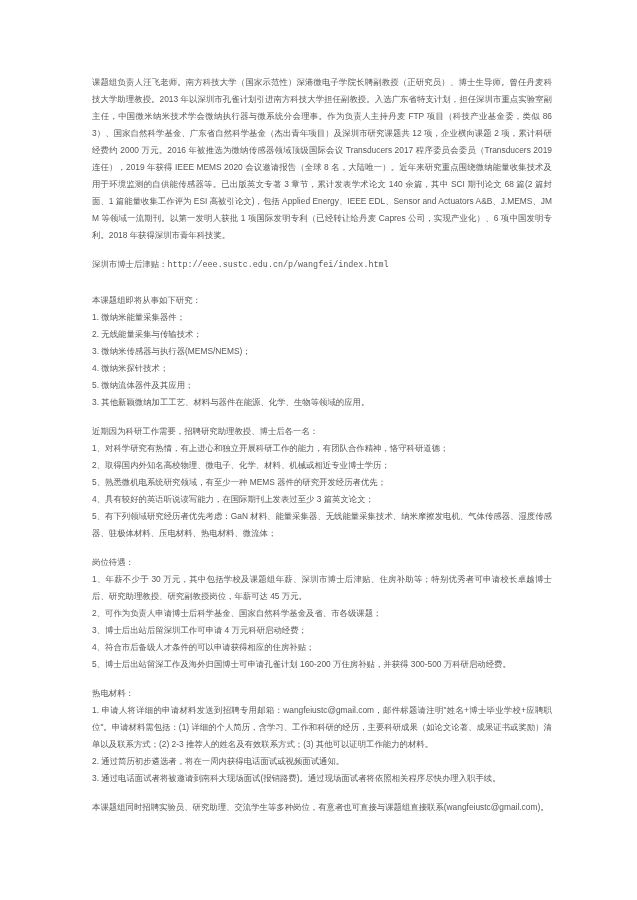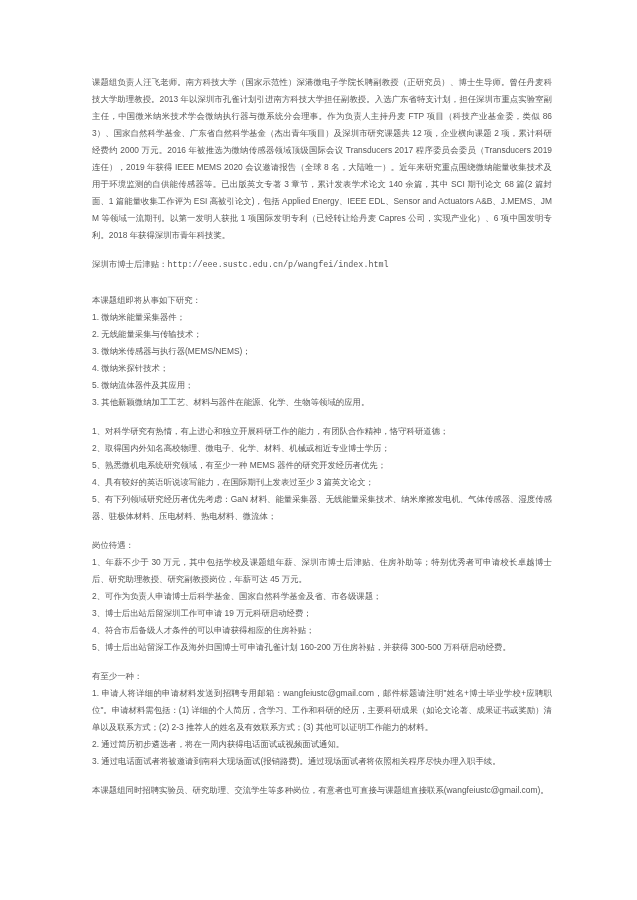--- a/index.html
+++ b/index.html
@@ -57,38 +57,39 @@
     <p class="line">本课题组即将从事如下研究：</p>
     <p class="line">1. 微纳米能量采集器件；</p>
     <p class="line">2. 无线能量采集与传输技术；</p>
     <p class="line">3. 微纳米传感器与执行器(MEMS/NEMS)；</p>
     <p class="line">4. 微纳米探针技术；</p>
     <p class="line">5. 微纳流体器件及其应用；</p>
     <p class="line">3. 其他新颖微纳加工工艺、材料与器件在能源、化学、生物等领域的应用。</p>
   </div>
 
   <div class="block">
+    <p class="line">近期因为科研工作需要，招聘研究助理教授、博士后各一名：</p>
     <p class="line">1、对科学研究有热情，有上进心和独立开展科研工作的能力，有团队合作精神，恪守科研道德；</p>
     <p class="line">2、取得国内外知名高校物理、微电子、化学、材料、机械或相近专业博士学历；</p>
     <p class="line">5、熟悉微机电系统研究领域，有至少一种 MEMS 器件的研究开发经历者优先；</p>
     <p class="line">4、具有较好的英语听说读写能力，在国际期刊上发表过至少 3 篇英文论文；</p>
     <p class="line">5、有下列领域研究经历者优先考虑：GaN 材料、能量采集器、无线能量采集技术、纳米摩擦发电机、气体传感器、湿度传感器、驻极体材料、压电材料、热电材料、微流体；</p>
   </div>
 
   <div class="block">
     <p class="line">岗位待遇：</p>
     <p class="line">1、年薪不少于 30 万元，其中包括学校及课题组年薪、深圳市博士后津贴、住房补助等；特别优秀者可申请校长卓越博士后、研究助理教授、研究副教授岗位，年薪可达 45 万元。</p>
     <p class="line">2、可作为负责人申请博士后科学基金、国家自然科学基金及省、市各级课题；</p>
-    <p class="line">3、博士后出站后留深圳工作可申请 19 万元科研启动经费；</p>
+    <p class="line">3、博士后出站后留深圳工作可申请 4 万元科研启动经费；</p>
     <p class="line">4、符合市后备级人才条件的可以申请获得相应的住房补贴；</p>
     <p class="line">5、博士后出站留深工作及海外归国博士可申请孔雀计划 160-200 万住房补贴，并获得 300-500 万科研启动经费。</p>
   </div>
 
   <div class="block">
-    <p class="line">有至少一种：</p>
+    <p class="line">热电材料：</p>
     <p class="line">1. 申请人将详细的申请材料发送到招聘专用邮箱：wangfeiustc@gmail.com，邮件标题请注明"姓名+博士毕业学校+应聘职位"。申请材料需包括：(1) 详细的个人简历，含学习、工作和科研的经历，主要科研成果（如论文论著、成果证书或奖励）清单以及联系方式；(2) 2-3 推荐人的姓名及有效联系方式；(3) 其他可以证明工作能力的材料。</p>
     <p class="line">2. 通过简历初步遴选者，将在一周内获得电话面试或视频面试通知。</p>
     <p class="line">3. 通过电话面试者将被邀请到南科大现场面试(报销路费)。通过现场面试者将依照相关程序尽快办理入职手续。</p>
   </div>
 
   <p class="para">本课题组同时招聘实验员、研究助理、交流学生等多种岗位，有意者也可直接与课题组直接联系(wangfeiustc@gmail.com)。</p>
 
 </div>
 
 </body></html>

